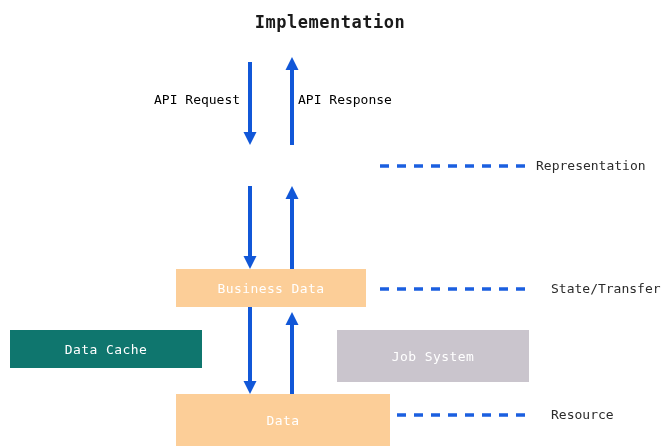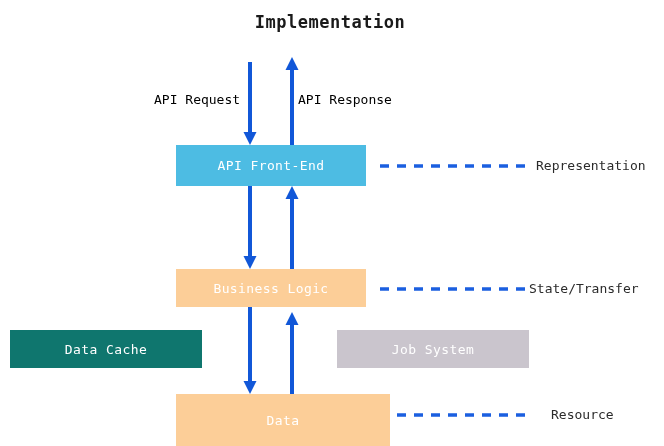--- a/index.html
+++ b/index.html
@@ -134,33 +134,30 @@
           <line x1="0" y1="2" x2="148" y2="2" stroke="#1B5FE0" stroke-width="3.5" stroke-dasharray="9 8"></line>
         </svg>
       </div>
       <div class="dashed" style="left: 380px; top: 413px; width: 148px;">
         <svg width="148" height="4">
           <line x1="0" y1="2" x2="148" y2="2" stroke="#1B5FE0" stroke-width="3.5" stroke-dasharray="9 8"></line>
         </svg>
       </div>
     </div>
 
-  <div class="box" id="box-api-front-end" style="left: 176px; top: 145px; width: 190px; height: 41px; background: rgb(77, 188, 227);">
-    <span>API Front-End</span>
-  </div>
   <div class="box" id="box-business-logic" style="left: 176px; top: 269px; width: 190px; height: 38px; background: rgb(252, 206, 152);">
-    <span>Business Logic</span>
+    <span>Business Data</span>
   </div>
   <div class="box" id="box-data-cache" style="left: 10px; top: 330px; width: 192px; height: 38px; background: #0f766e;">
     <span>Data Cache</span>
   </div>
-  <div class="box" id="box-job-system" style="left: 337px; top: 330px; width: 192px; height: 38px; background: rgb(202, 197, 205);">
+  <div class="box" id="box-job-system" style="left: 337px; top: 330px; width: 192px; height: 52px; background: rgb(202, 197, 205);">
     <span>Job System</span>
   </div>
   <div class="box" id="box-data" style="left: 176px; top: 394px; width: 214px; height: 52px; background: rgb(252, 206, 152);">
     <span>Data</span>
   </div>
 
   <div class="side-label" id="side-representation" style="left: 536px; top: 158px;">Representation</div>
-  <div class="side-label" id="side-state-transfer" style="left: 529px; top: 281px;">State/Transfer</div>
+  <div class="side-label" id="side-state-transfer" style="left: 551px; top: 281px;">State/Transfer</div>
   <div class="side-label" id="side-resource" style="left: 551px; top: 407px;">Resource</div>
 
 </div>
 
 </body></html>

